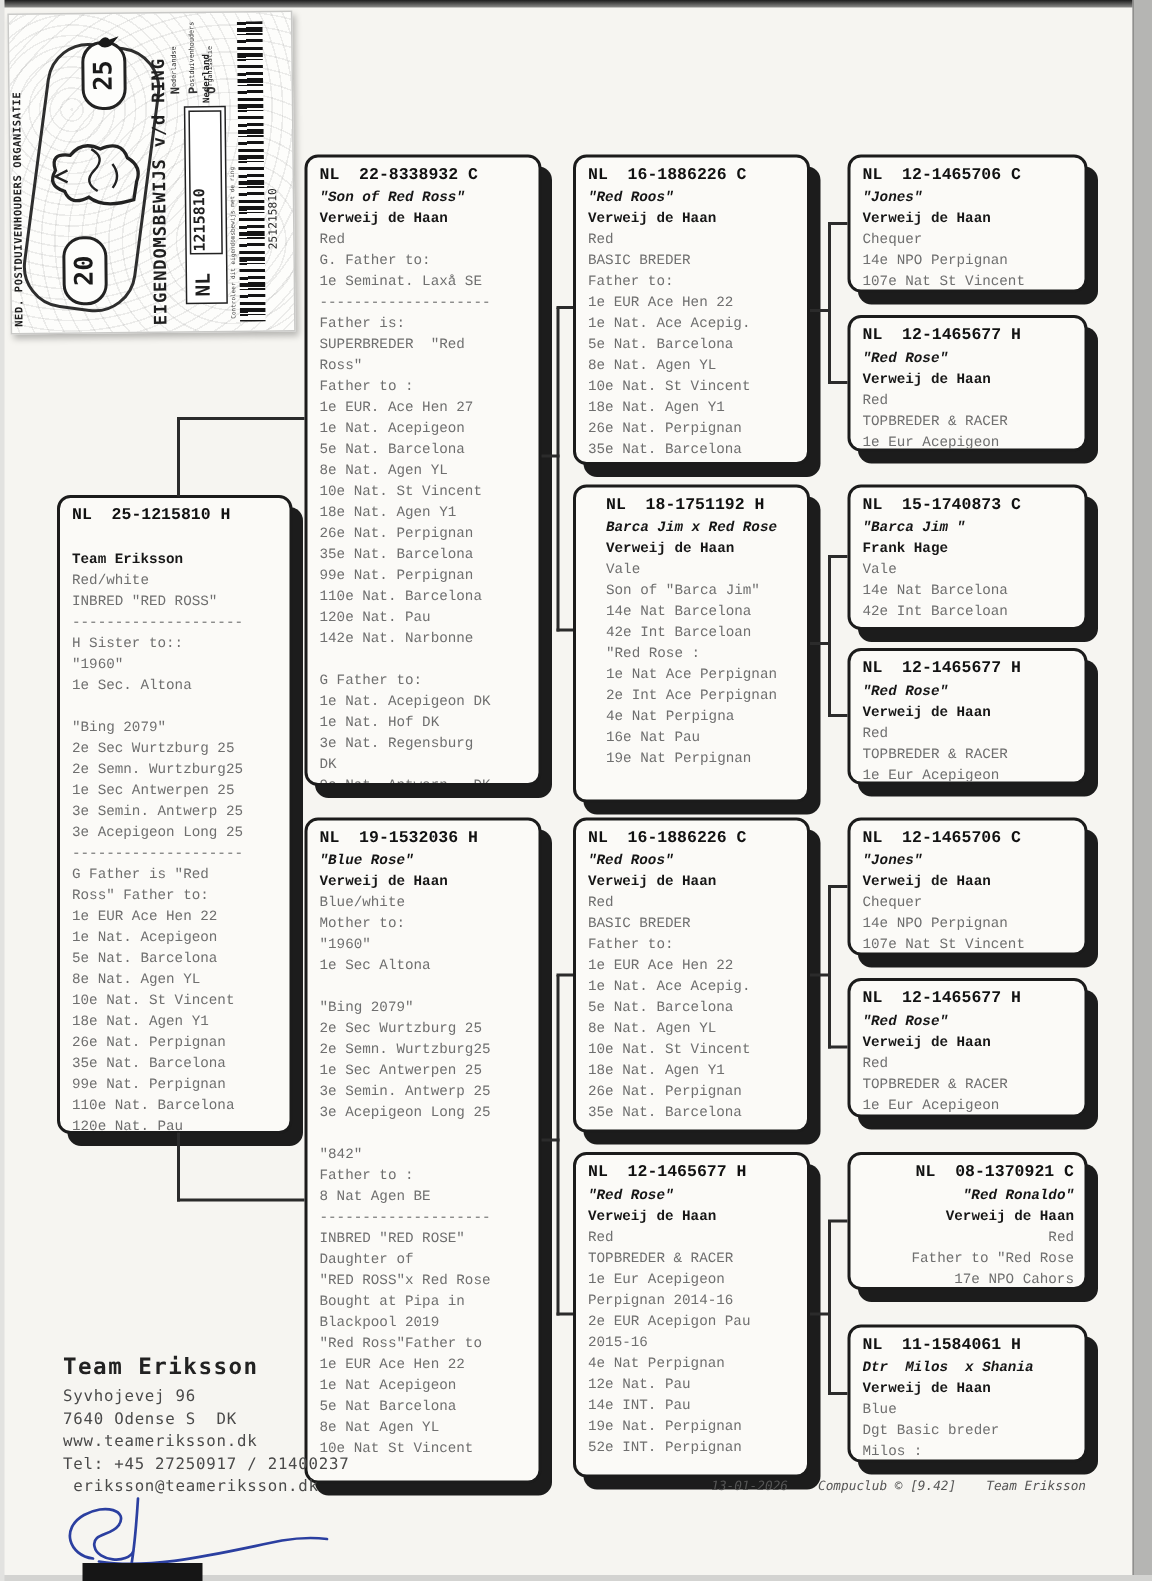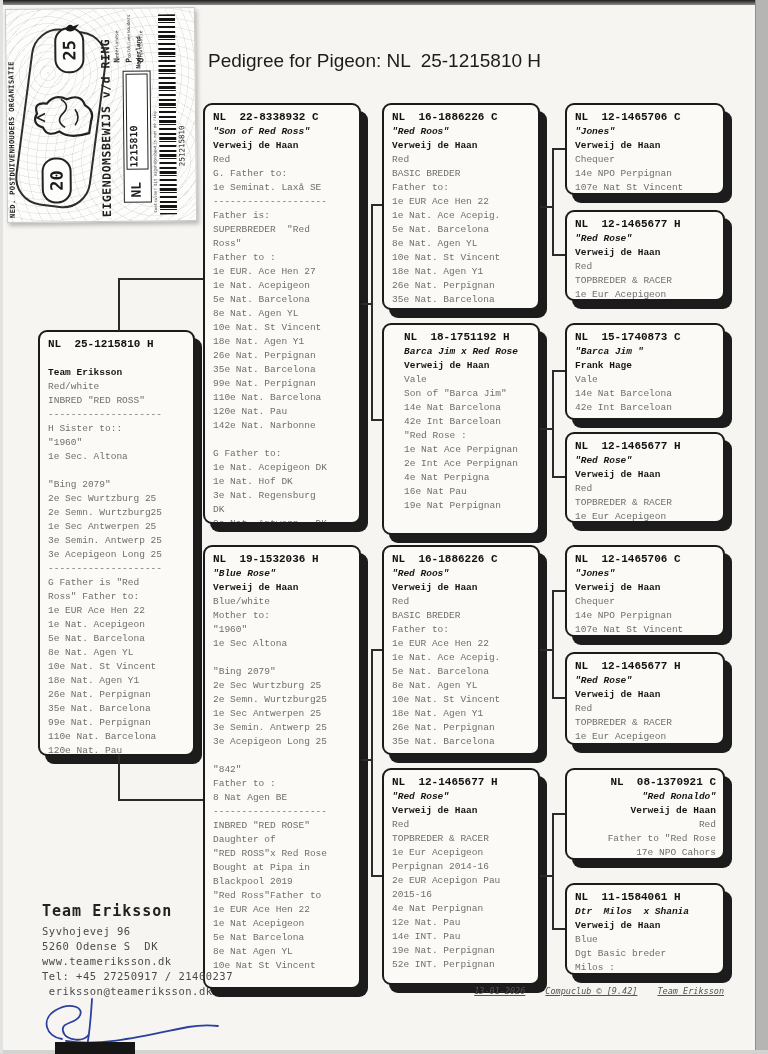--- a/index.html
+++ b/index.html
@@ -27,21 +27,21 @@
 
   
   .cx,.cy{position:absolute;background:#2b2b2b;}
   .cx{height:2px;} .cy{width:2px;}
 
   
   .contact{position:absolute;left:42px;top:902px;}
   .contact .cname{font-size:15px;font-weight:bold;letter-spacing:1px;color:#222;margin-bottom:4px;white-space:pre;}
   .contact .ln{font-size:10.5px;line-height:15px;height:15px;color:#4a4a4a;letter-spacing:.5px;}
   .footer{position:absolute;right:44px;top:986px;font-size:8.5px;font-style:italic;color:#555;white-space:pre;}
-  .footer span{margin-left:20px;text-decoration:underline;}
+  .footer span{margin-left:20px;}
 
   
   .stamp{position:absolute;left:6px;top:8px;width:188px;height:212px;background:
       repeating-radial-gradient(circle at 22% 30%, rgba(130,130,130,.14) 0 1px, transparent 1px 7px),
       repeating-radial-gradient(circle at 78% 72%, rgba(130,130,130,.14) 0 1px, transparent 1px 9px),
       #fdfdfb;
       border:1px solid #c9c9c7;box-shadow:2px 3px 4px rgba(0,0,0,.25);transform:rotate(-.6deg);overflow:hidden;}
   .vtxt{writing-mode:vertical-rl;transform:rotate(180deg);position:absolute;white-space:nowrap;color:#1f1f1f;}
   .org{left:1px;top:4px;height:204px;font-size:7px;font-weight:bold;letter-spacing:.4px;}
   .doc{left:92px;top:6px;height:202px;font-size:11.5px;font-weight:800;letter-spacing:.5px;}
@@ -103,21 +103,20 @@
     <div class="vtxt verify">Controleer dit eigendomsbewijs met de ring</div>
     <div class="barcode"></div>
     <div class="vtxt bcnum">251215810</div>
     <div class="bird">
       <svg width="16" height="12" viewBox="0 0 16 12">
           <path d="M1 7 Q5 0 9 4 L15 2 L10 8 Q5 11 1 7 Z" fill="#1a1a1a"></path>
         </svg>
     </div>
   </div>
 
-  <div class="title">Pedigree for Pigeon: NL  25-1215810 H</div>
 
   <div class="pbox" style="left:38px;top:330px;width:157px;height:426px;">
     <div class="ring">NL  25-1215810 H</div>
     <div class="lines">
         <div class="ln blank">&nbsp;</div>
         <div class="ln owner">Team Eriksson</div>
         <div class="ln txt">Red/white</div>
         <div class="ln txt">INBRED "RED ROSS"</div>
         <div class="ln txt">--------------------</div>
         <div class="ln txt">H Sister to::</div>
@@ -401,21 +400,21 @@
 
   <div class="cx" style="left:540px;top:875px;width:14px;"></div>
   <div class="cy" style="left:552px;top:814px;height:116px;"></div>
   <div class="cx" style="left:552px;top:813px;width:13px;"></div>
   <div class="cx" style="left:552px;top:928px;width:13px;"></div>
 
   <div class="contact">
     <div class="cname">Team Eriksson</div>
     <div class="lines">
         <div class="ln txt">Syvhojevej 96</div>
-        <div class="ln txt">5260 Odense S  DK</div>
+        <div class="ln txt">7640 Odense S  DK</div>
         <div class="ln txt">www.teameriksson.dk</div>
         <div class="ln txt">Tel: +45 27250917 / 21400237</div>
         <div class="ln txt"> eriksson@teameriksson.dk</div>
       </div>
   </div>
 
   <div class="footer"><span>13-01-2026</span><span>Compuclub © [9.42]</span><span>Team Eriksson</span></div>
 
   <div class="sig">
     <svg width="200" height="58" viewBox="0 0 200 58">

